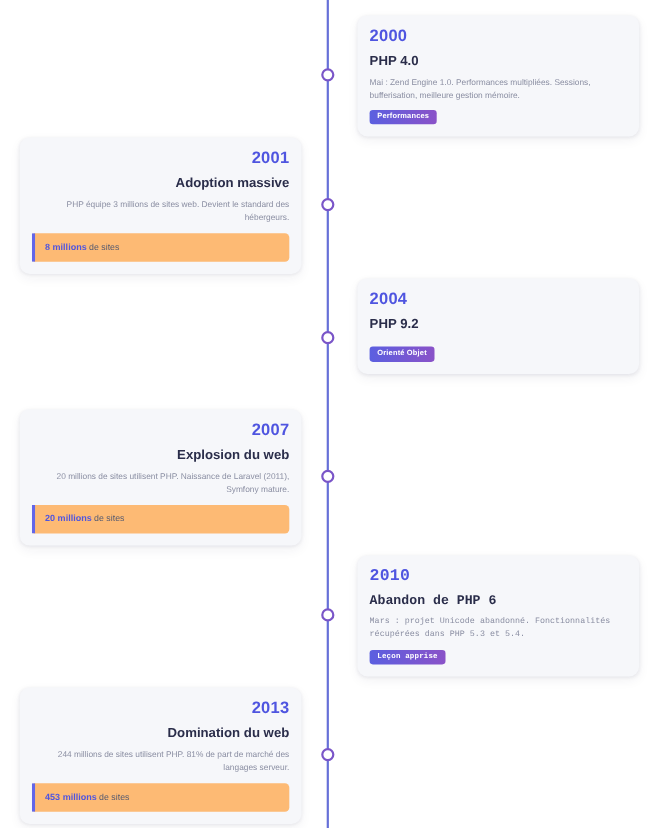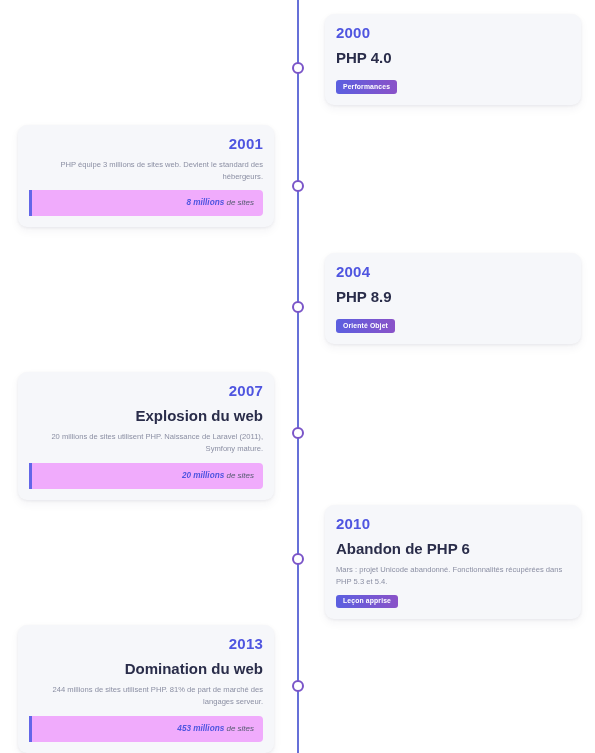--- a/index.html
+++ b/index.html
@@ -66,21 +66,21 @@
 
   .card-year {
     font-size: 15px;
     font-weight: bold;
     color: #4f55e0;
     letter-spacing: .2px;
     line-height: 1.25;
     margin: 0 0 5px 0;
   }
   .card-title {
-    font-size: 15px;
+    font-size: 12px;
     font-weight: bold;
     color: #2a2d4a;
     line-height: 1.3;
     margin: 0 0 6px 0;
   }
   .card-desc {
     font-size: 7.6px;
     color: #8b8fa3;
     line-height: 1.55;
     margin: 0;
@@ -96,70 +96,70 @@
     color: #ffffff;
     font-size: 6.8px;
     font-weight: bold;
     letter-spacing: .15px;
     line-height: 1.25;
   }
 
   
   .stat {
     margin-top: 8px;
-    background: #f0abfc;
+    background: #fdba74;
     border-left: 3px solid #6366e8;
     border-radius: 0 4px 4px 0;
     padding: 8px 9px;
-    text-align: right;
+    text-align: left;
     font-size: 8px;
     color: #555a70;
     line-height: 1.2;
-    font-style: italic;
   }
   .stat-num {
     font-weight: bold;
     color: #4f55e0;
     font-size: 8.2px;
   }
 </style>
 </head>
 <body>
 
 <div class="timeline">
   <div class="spine"></div>
   <div id="rows">
       <div class="row" style="top: 68px;">
         <div class="dot"></div>
-        <div class="card right" style="top: -54px;"><div class="card-year">2000</div><div class="card-title">PHP 4.0</div><span class="badge">Performances</span></div>
+        <div class="card right" style="top: -54px;"><div class="card-year">2000</div><div class="card-title">PHP 4.0</div><div class="card-desc">Mai : Zend Engine 1.0. Performances multipliées. Sessions, bufferisation, meilleure gestion mémoire.</div><span class="badge">Performances</span></div>
       </div>
       <div class="row" style="top: 186px;">
         <div class="dot"></div>
         <div class="card left" style="top: -61px;">
           <div class="card-year">2001</div>
+          <div class="card-title">Adoption massive</div>
           <div class="card-desc">PHP équipe 3 millions de sites web. Devient le standard des hébergeurs.</div>
           <div class="stat"><span class="stat-num">8 millions</span><span class="stat-suffix"> de sites</span></div>
         </div>
       </div>
       <div class="row" style="top: 307px;">
         <div class="dot"></div>
-        <div class="card right" style="top: -54px;"><div class="card-year">2004</div><div class="card-title">PHP 8.9</div><span class="badge">Orienté Objet</span></div>
+        <div class="card right" style="top: -54px;"><div class="card-year">2004</div><div class="card-title">PHP 9.2</div><span class="badge">Orienté Objet</span></div>
       </div>
       <div class="row" style="top: 433px;">
         <div class="dot"></div>
         <div class="card left" style="top: -61px;">
           <div class="card-year">2007</div>
           <div class="card-title">Explosion du web</div>
           <div class="card-desc">20 millions de sites utilisent PHP. Naissance de Laravel (2011), Symfony mature.</div>
           <div class="stat"><span class="stat-num">20 millions</span><span class="stat-suffix"> de sites</span></div>
         </div>
       </div>
       <div class="row" style="top: 559px;">
         <div class="dot"></div>
-        <div class="card right" style="top: -54px;"><div class="card-year">2010</div><div class="card-title">Abandon de PHP 6</div><div class="card-desc">Mars : projet Unicode abandonné. Fonctionnalités récupérées dans PHP 5.3 et 5.4.</div><span class="badge">Leçon apprise</span></div>
+        <div class="card right" style="top: -54px; font-family: Liberation Mono, monospace;"><div class="card-year">2010</div><div class="card-title">Abandon de PHP 6</div><div class="card-desc">Mars : projet Unicode abandonné. Fonctionnalités récupérées dans PHP 5.3 et 5.4.</div><span class="badge">Leçon apprise</span></div>
       </div>
       <div class="row" style="top: 686px;">
         <div class="dot"></div>
         <div class="card left" style="top: -61px;">
           <div class="card-year">2013</div>
           <div class="card-title">Domination du web</div>
           <div class="card-desc">244 millions de sites utilisent PHP. 81% de part de marché des langages serveur.</div>
           <div class="stat"><span class="stat-num">453 millions</span><span class="stat-suffix"> de sites</span></div>
         </div>
       </div>

